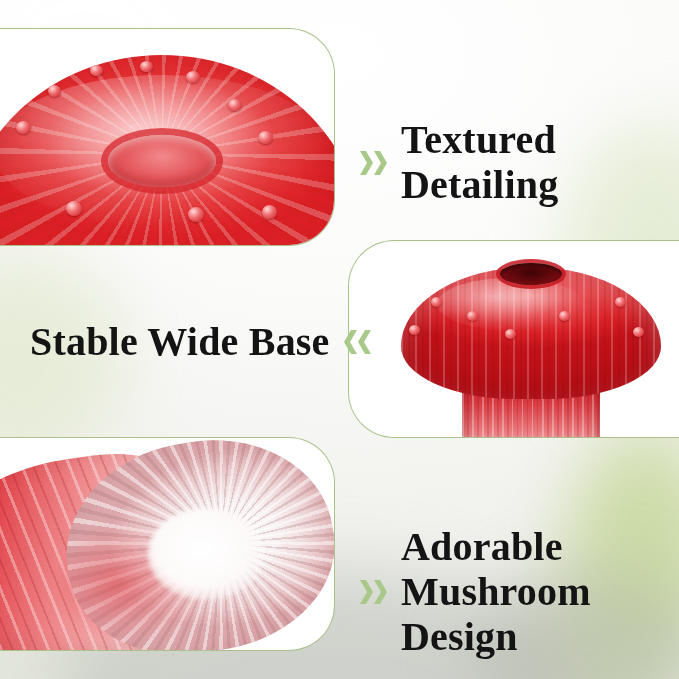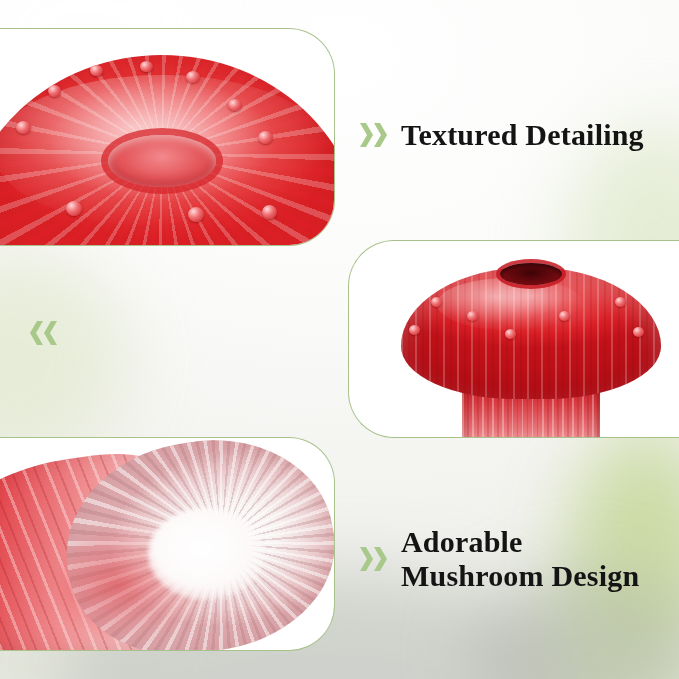--- a/index.html
+++ b/index.html
@@ -214,21 +214,21 @@
   .label {
     position: absolute;
     display: flex;
     align-items: center;
     gap: 14px;
     color: #111111;
   }
   .label-text {
     font-family: "Liberation Serif", serif;
     font-weight: bold;
-    font-size: 30px;
+    font-size: 40px;
     line-height: 1.12;
     letter-spacing: .2px;
     color: #141414;
     white-space: pre-line;
   }
   #label-textured  { left: 360px; top: 118px; }
   #label-stable    { left: 30px;  top: 320px; }
   #label-adorable  { left: 360px; top: 525px; justify-content: center; }
 
   .chev {
@@ -310,20 +310,21 @@
         <polygon points="0,1 7,13 0,25 6,25 13,13 6,1" fill="#a8c98a"></polygon>
       </svg>
       <svg width="13" height="26" viewBox="0 0 13 26" aria-hidden="true">
         <polygon points="0,1 7,13 0,25 6,25 13,13 6,1" fill="#a8c98a"></polygon>
       </svg>
     </span>
     <span class="label-text">Textured Detailing</span>
   </div>
 
   <div class="label" id="label-stable">
+    <span class="label-text">Stable Wide Base</span>
     <span class="chev">
       <svg width="13" height="26" viewBox="0 0 13 26" aria-hidden="true">
         <polygon points="13,1 6,13 13,25 7,25 0,13 7,1" fill="#a8c98a"></polygon>
       </svg>
       <svg width="13" height="26" viewBox="0 0 13 26" aria-hidden="true">
         <polygon points="13,1 6,13 13,25 7,25 0,13 7,1" fill="#a8c98a"></polygon>
       </svg>
     </span>
   </div>
 

